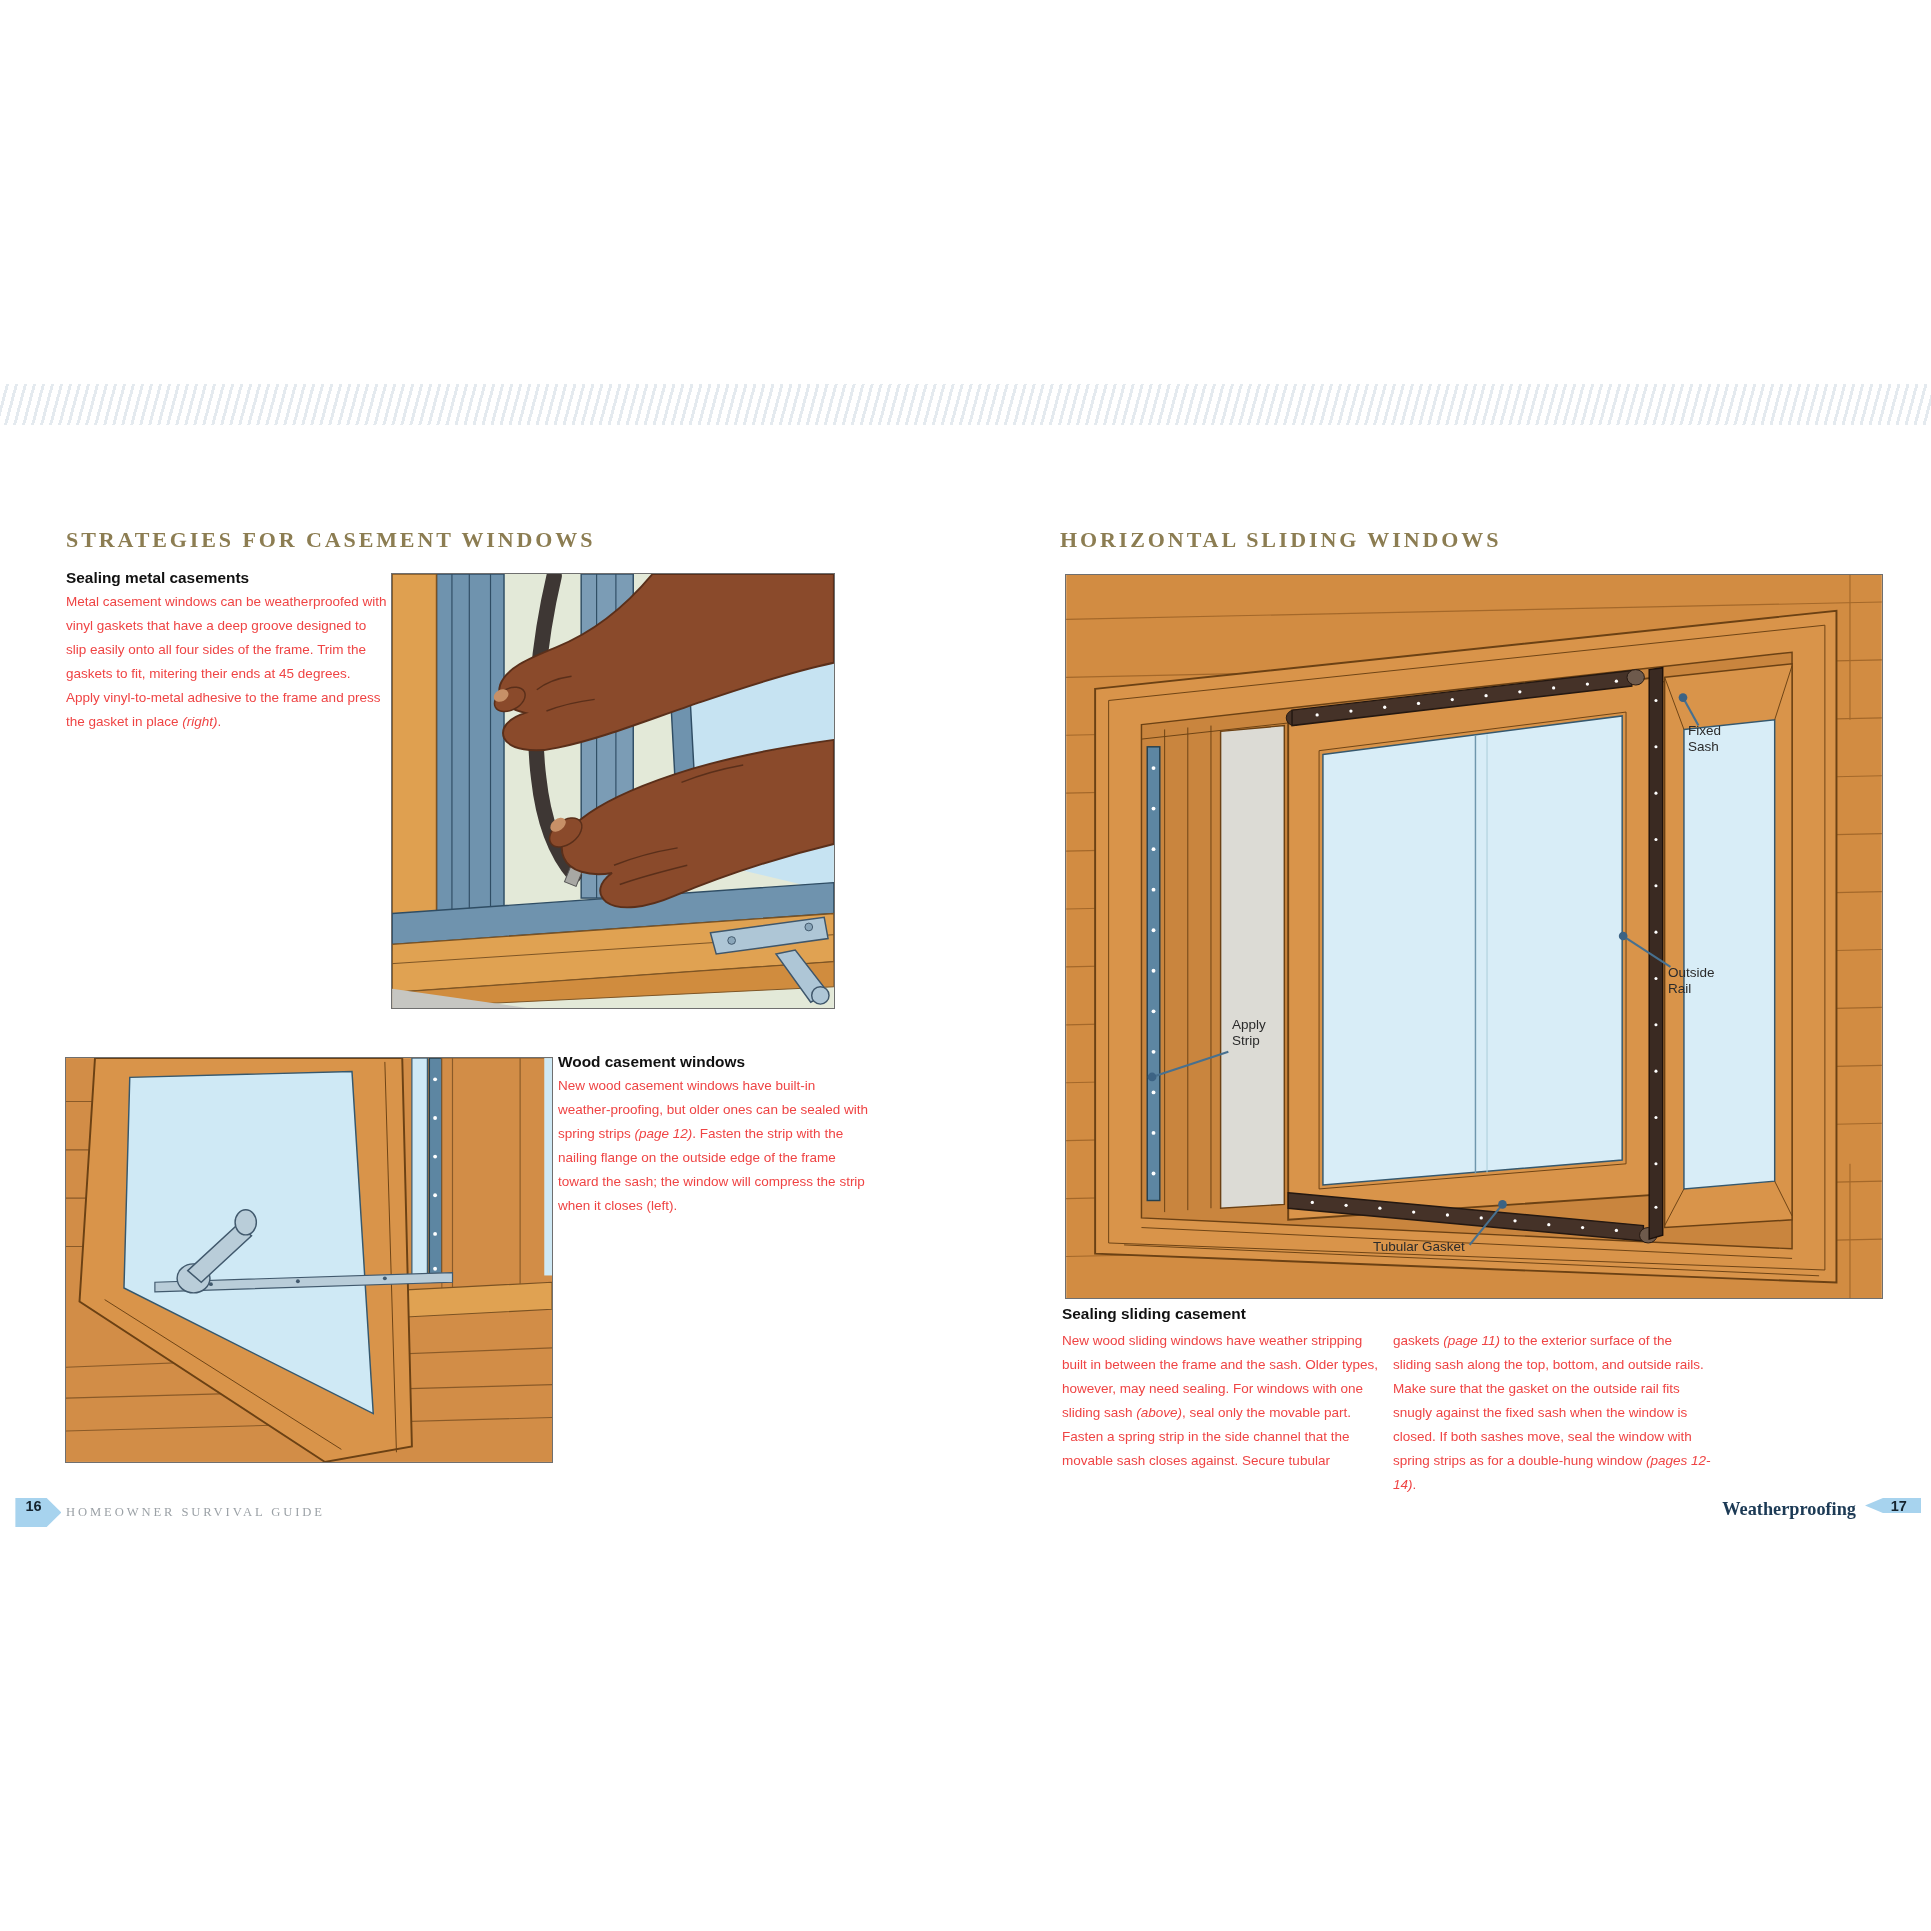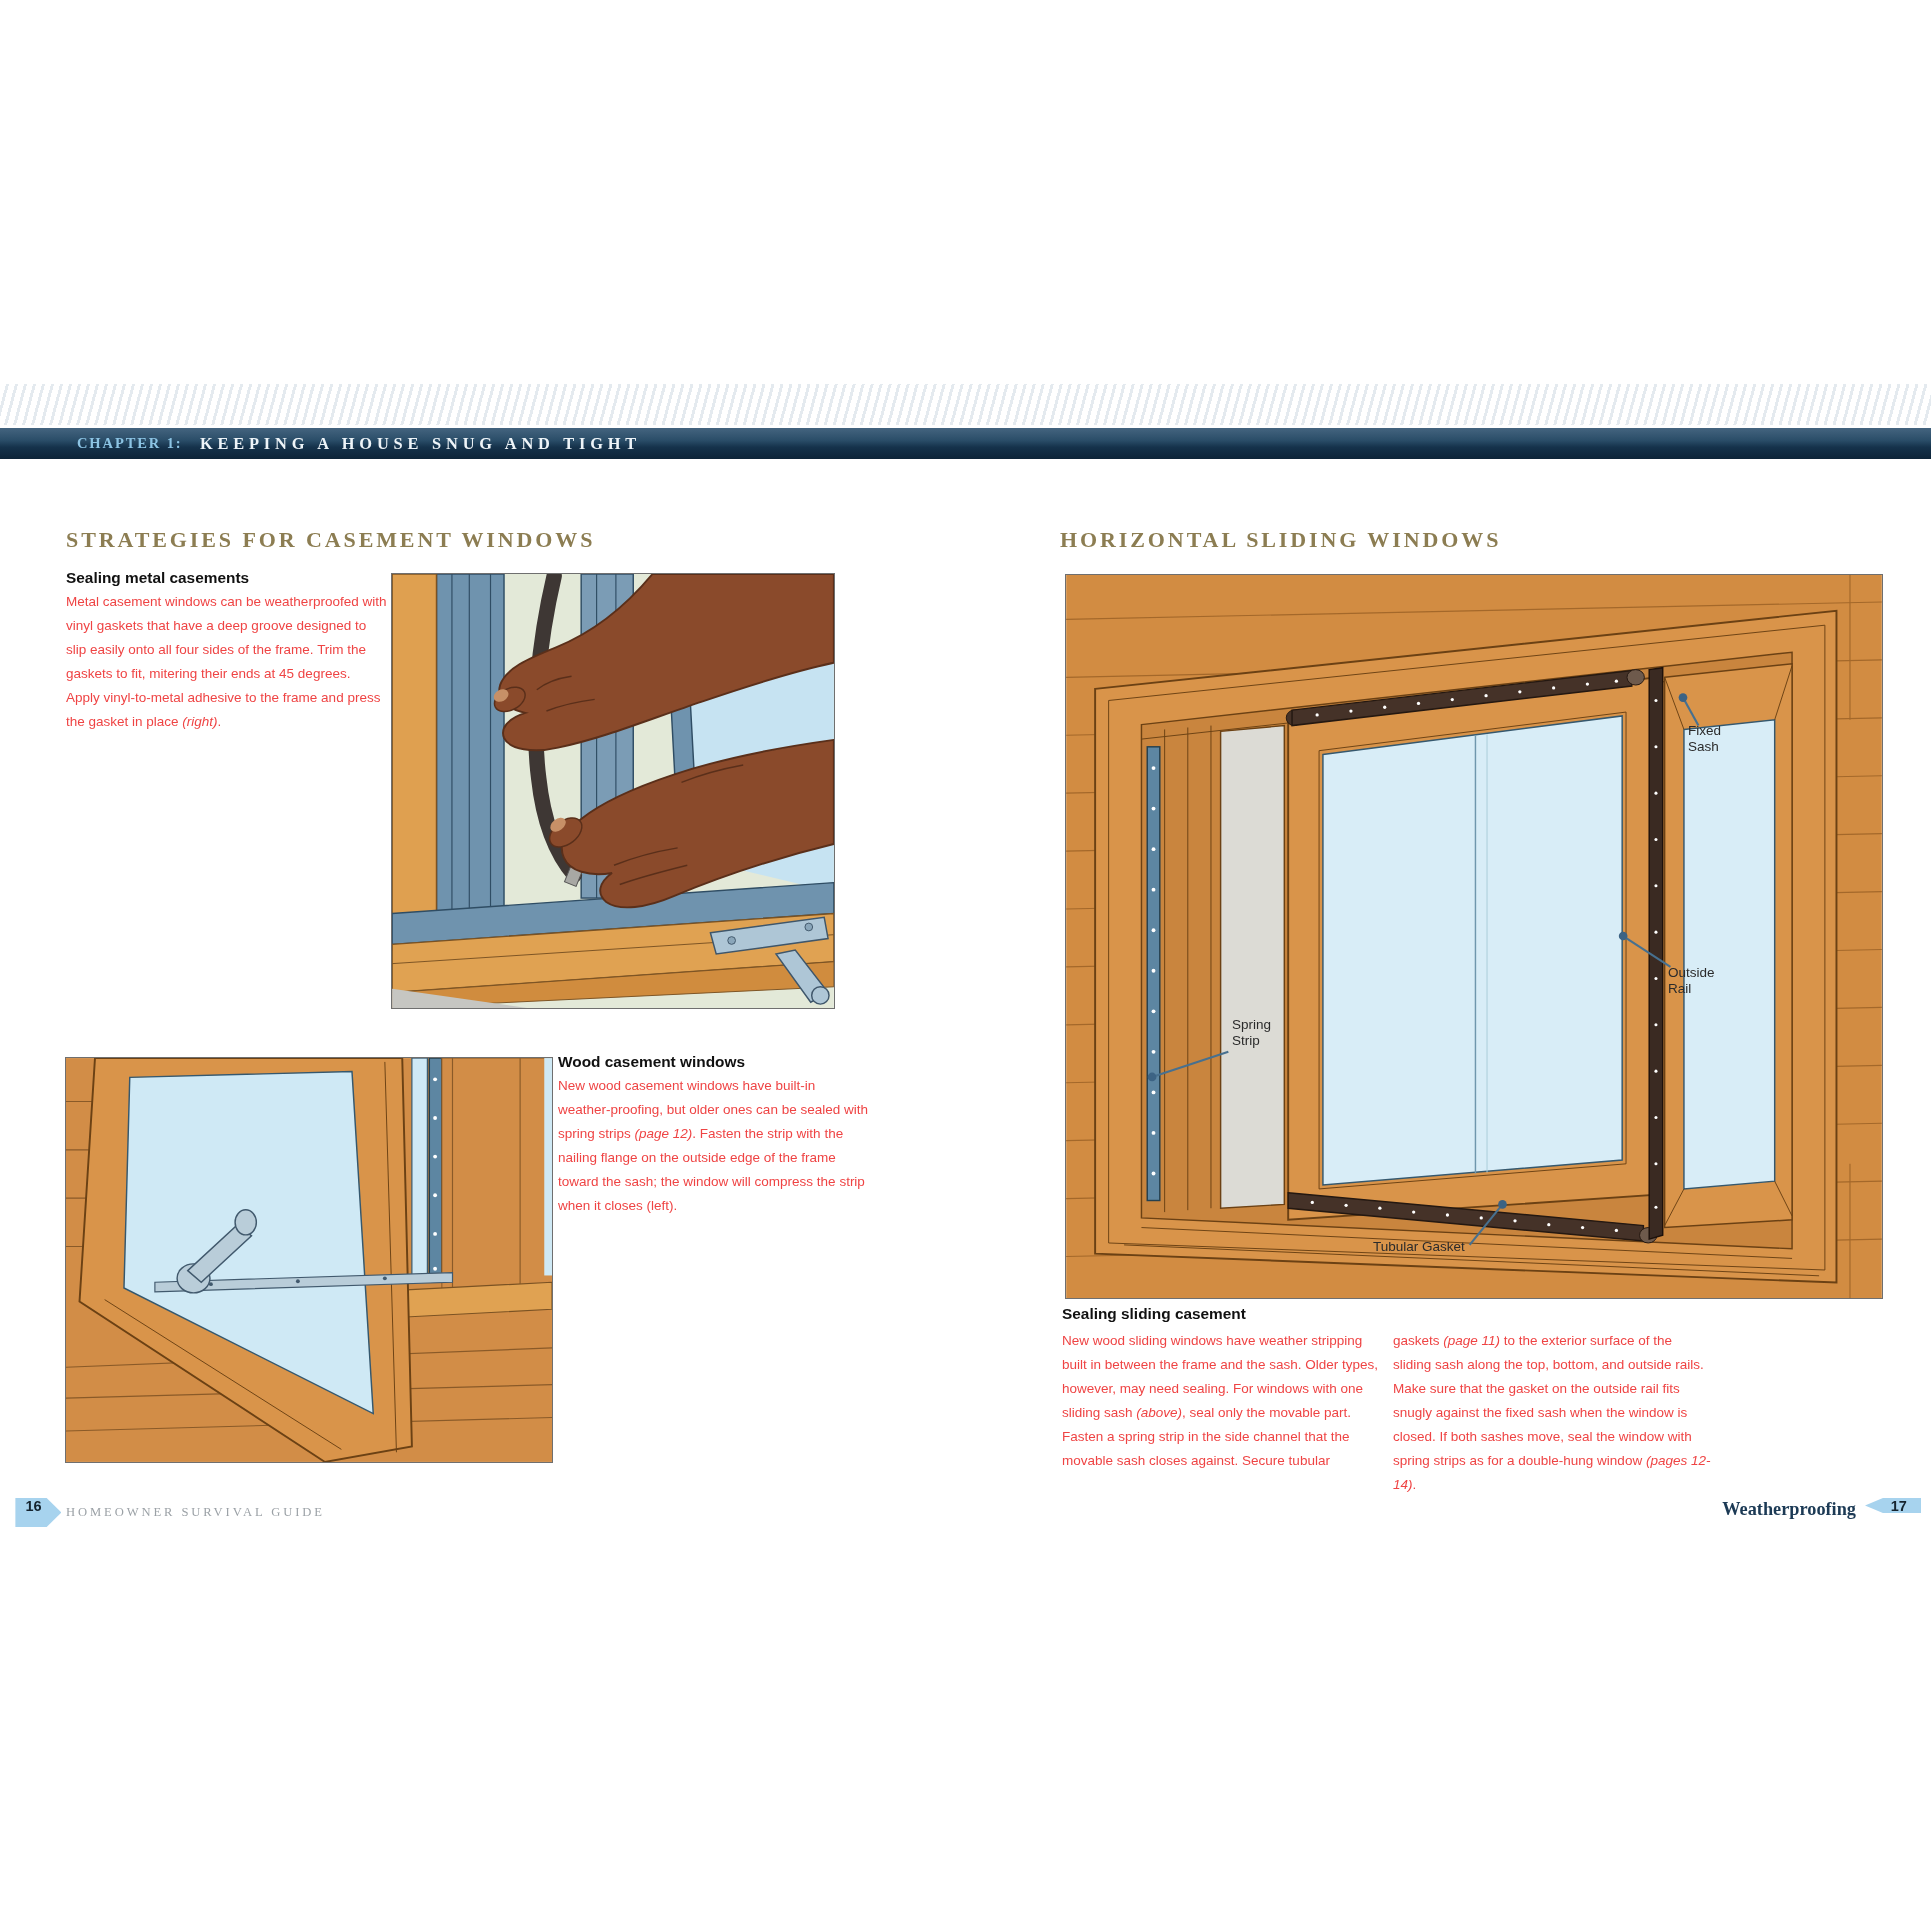--- a/index.html
+++ b/index.html
@@ -58,24 +58,20 @@
   #footer-section{position:absolute;left:1702px;top:1499px;width:154px;text-align:right;
     font-family:"Liberation Serif",serif;font-weight:bold;font-size:18.3px;color:#1c3a55;white-space:nowrap;}
 </style>
 </head>
 <body>
 
 <div class="sheet">
 
   <div class="striped-band"></div>
 
-  <div class="chapter-bar">
-    <span class="chapter-num">CHAPTER 1:</span>
-    <span class="chapter-title">KEEPING A HOUSE  SNUG AND TIGHT</span>
-  </div>
 
   <div class="section-title" id="title-left">STRATEGIES FOR CASEMENT WINDOWS</div>
 
   <div class="text-block" id="metal-block">
     <h3>Sealing metal casements</h3>
     <p><span>Metal casement windows can be weatherproofed with vinyl gaskets that have a deep groove designed to slip easily onto all four sides of the frame. Trim the gaskets to fit, mitering their ends at 45 degrees. Apply vinyl-to-metal adhesive to the frame and press the gasket in place </span><span style="font-style: italic;">(right)</span><span>.</span></p>
   </div>
 
   <figure id="fig-metal">
     <svg width="442" height="434" viewBox="0 0 458 450">
@@ -337,21 +333,21 @@
       </g>
       <g fill="#3c6384">
         <circle cx="639" cy="127" r="4.5"></circle>
           <circle cx="577" cy="374" r="4.5"></circle>
         <circle cx="89" cy="520" r="4.5"></circle>
           <circle cx="452" cy="652" r="4.5"></circle>
       </g>
     </svg>
     <div class="callout" id="label-fixed-sash">Fixed Sash</div>
     <div class="callout" id="label-outside-rail">Outside Rail</div>
-    <div class="callout" id="label-spring-strip">Spring Strip</div>
+    <div class="callout" id="label-spring-strip">Apply Strip</div>
     <div class="callout" id="label-tubular-gasket">Tubular Gasket</div>
   </figure>
 
   <div class="text-block" id="sliding-heading">
     <h3>Sealing sliding casement</h3>
   </div>
   <div class="text-block" id="sliding-col1">
     <p><span>New wood sliding windows have weather stripping built in between the frame and the sash. Older types, however, may need sealing. For windows with one sliding sash </span><span style="font-style: italic;">(above)</span><span>, seal only the movable part. Fasten a spring strip in the side channel that the movable sash closes against. Secure tubular</span></p>
   </div>
   <div class="text-block" id="sliding-col2">

